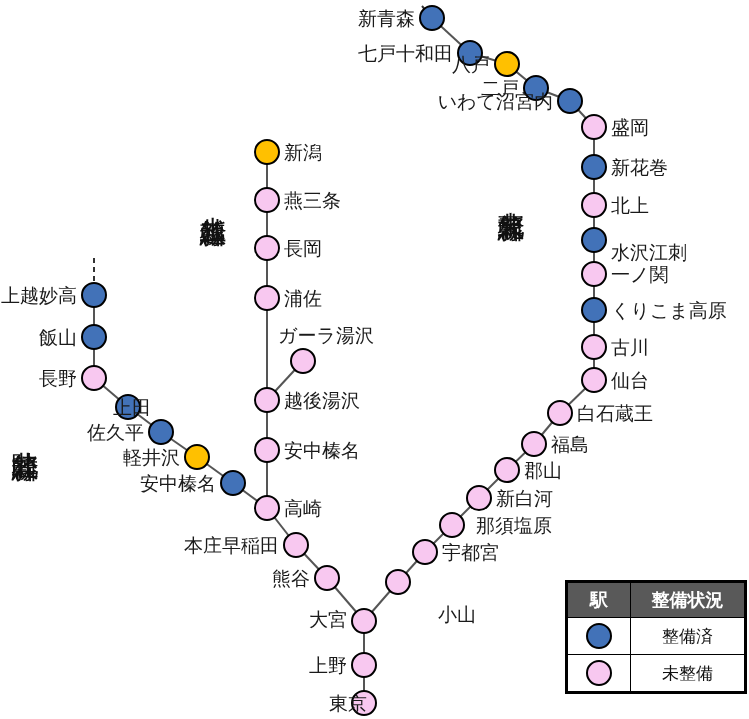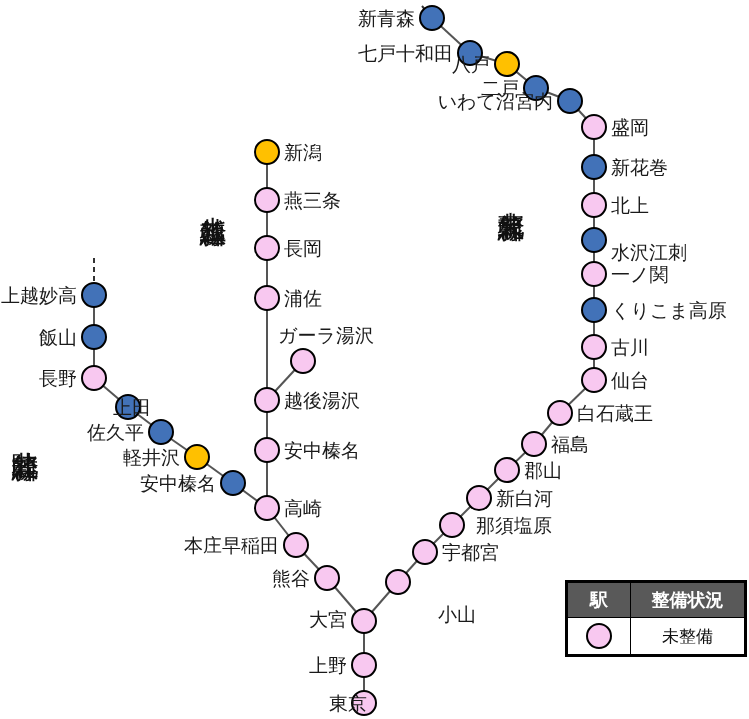--- a/index.html
+++ b/index.html
@@ -218,19 +218,23 @@
   <div id="legend">
     <table>
       <thead>
         <tr>
           <th>駅</th>
           <th>整備状況</th>
         </tr>
       </thead>
       <tbody id="legend-body">
           <tr>
+            <td class="swatch-cell"><span class="legend-dot" style="background: rgb(66, 114, 184);"></span></td>
+            <td>整備済</td>
+          </tr>
+          <tr>
             <td class="swatch-cell"><span class="legend-dot" style="background: rgb(248, 200, 240);"></span></td>
             <td>未整備</td>
           </tr>
         </tbody>
     </table>
   </div>
 </div>
 
 </body></html>

